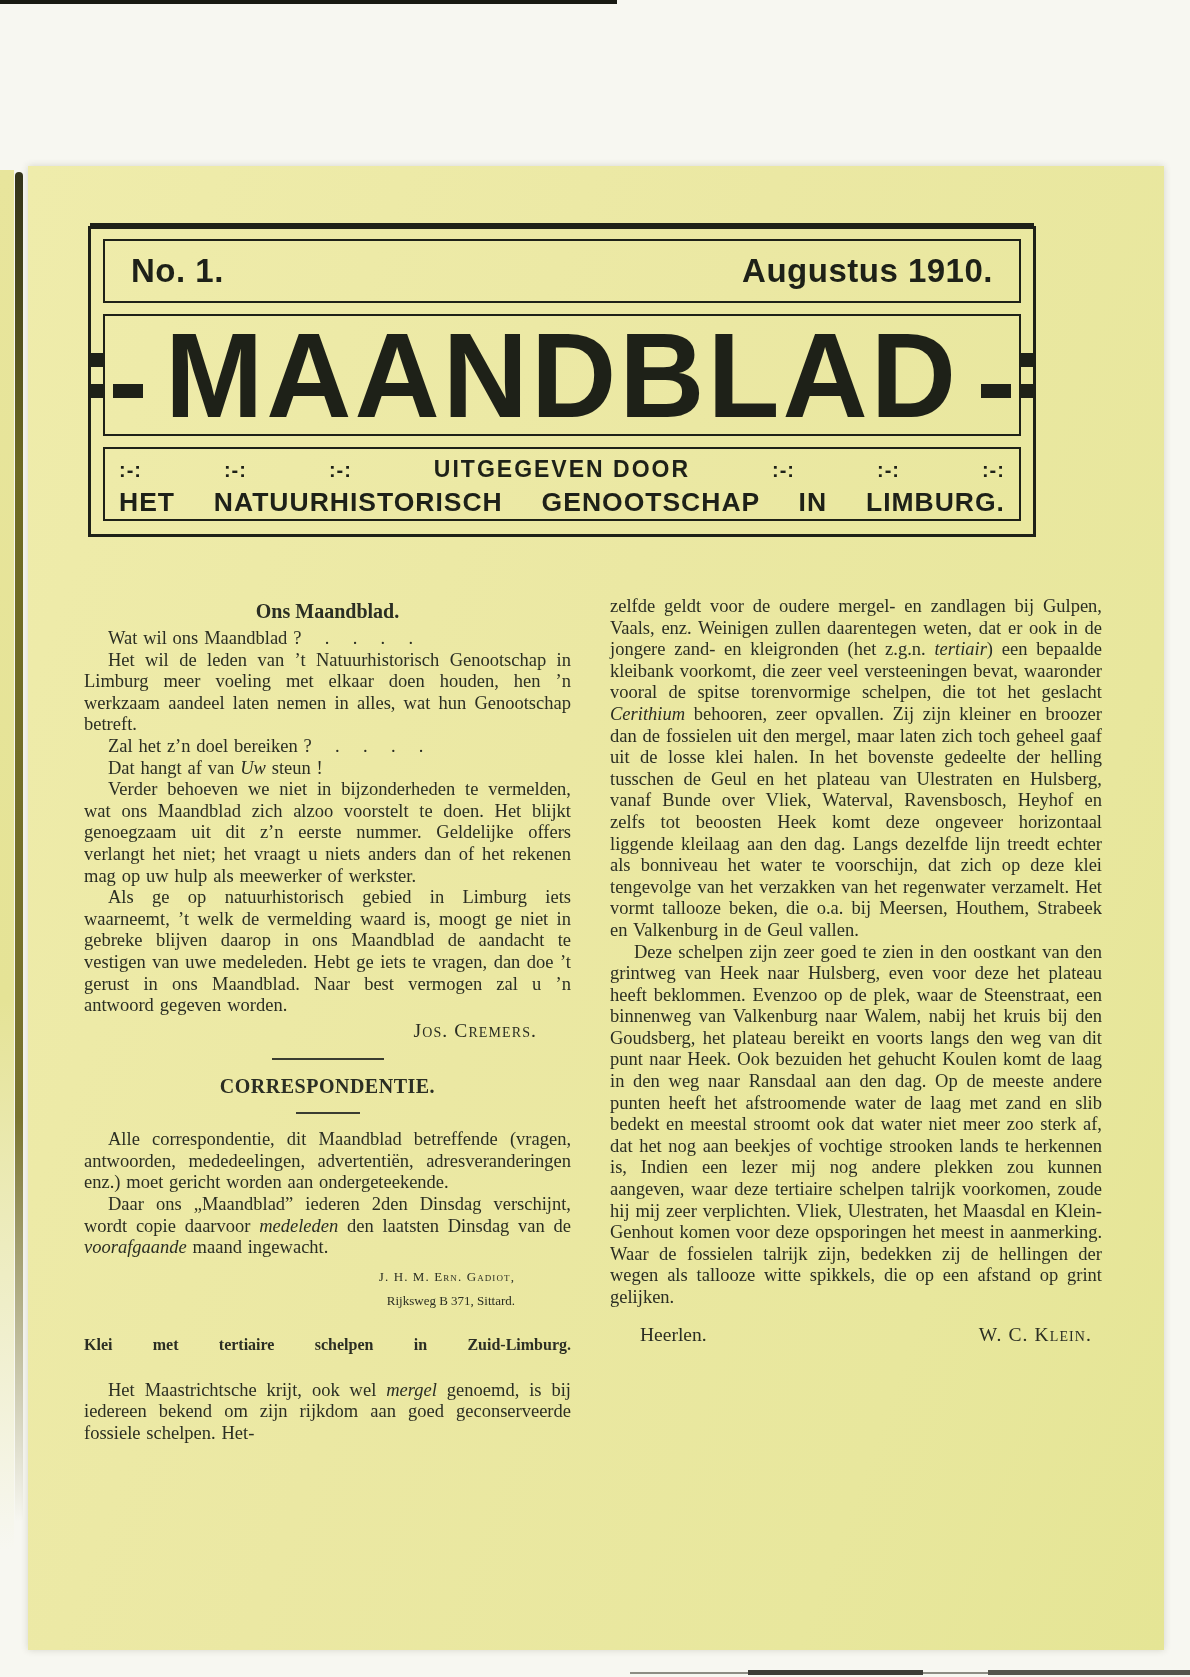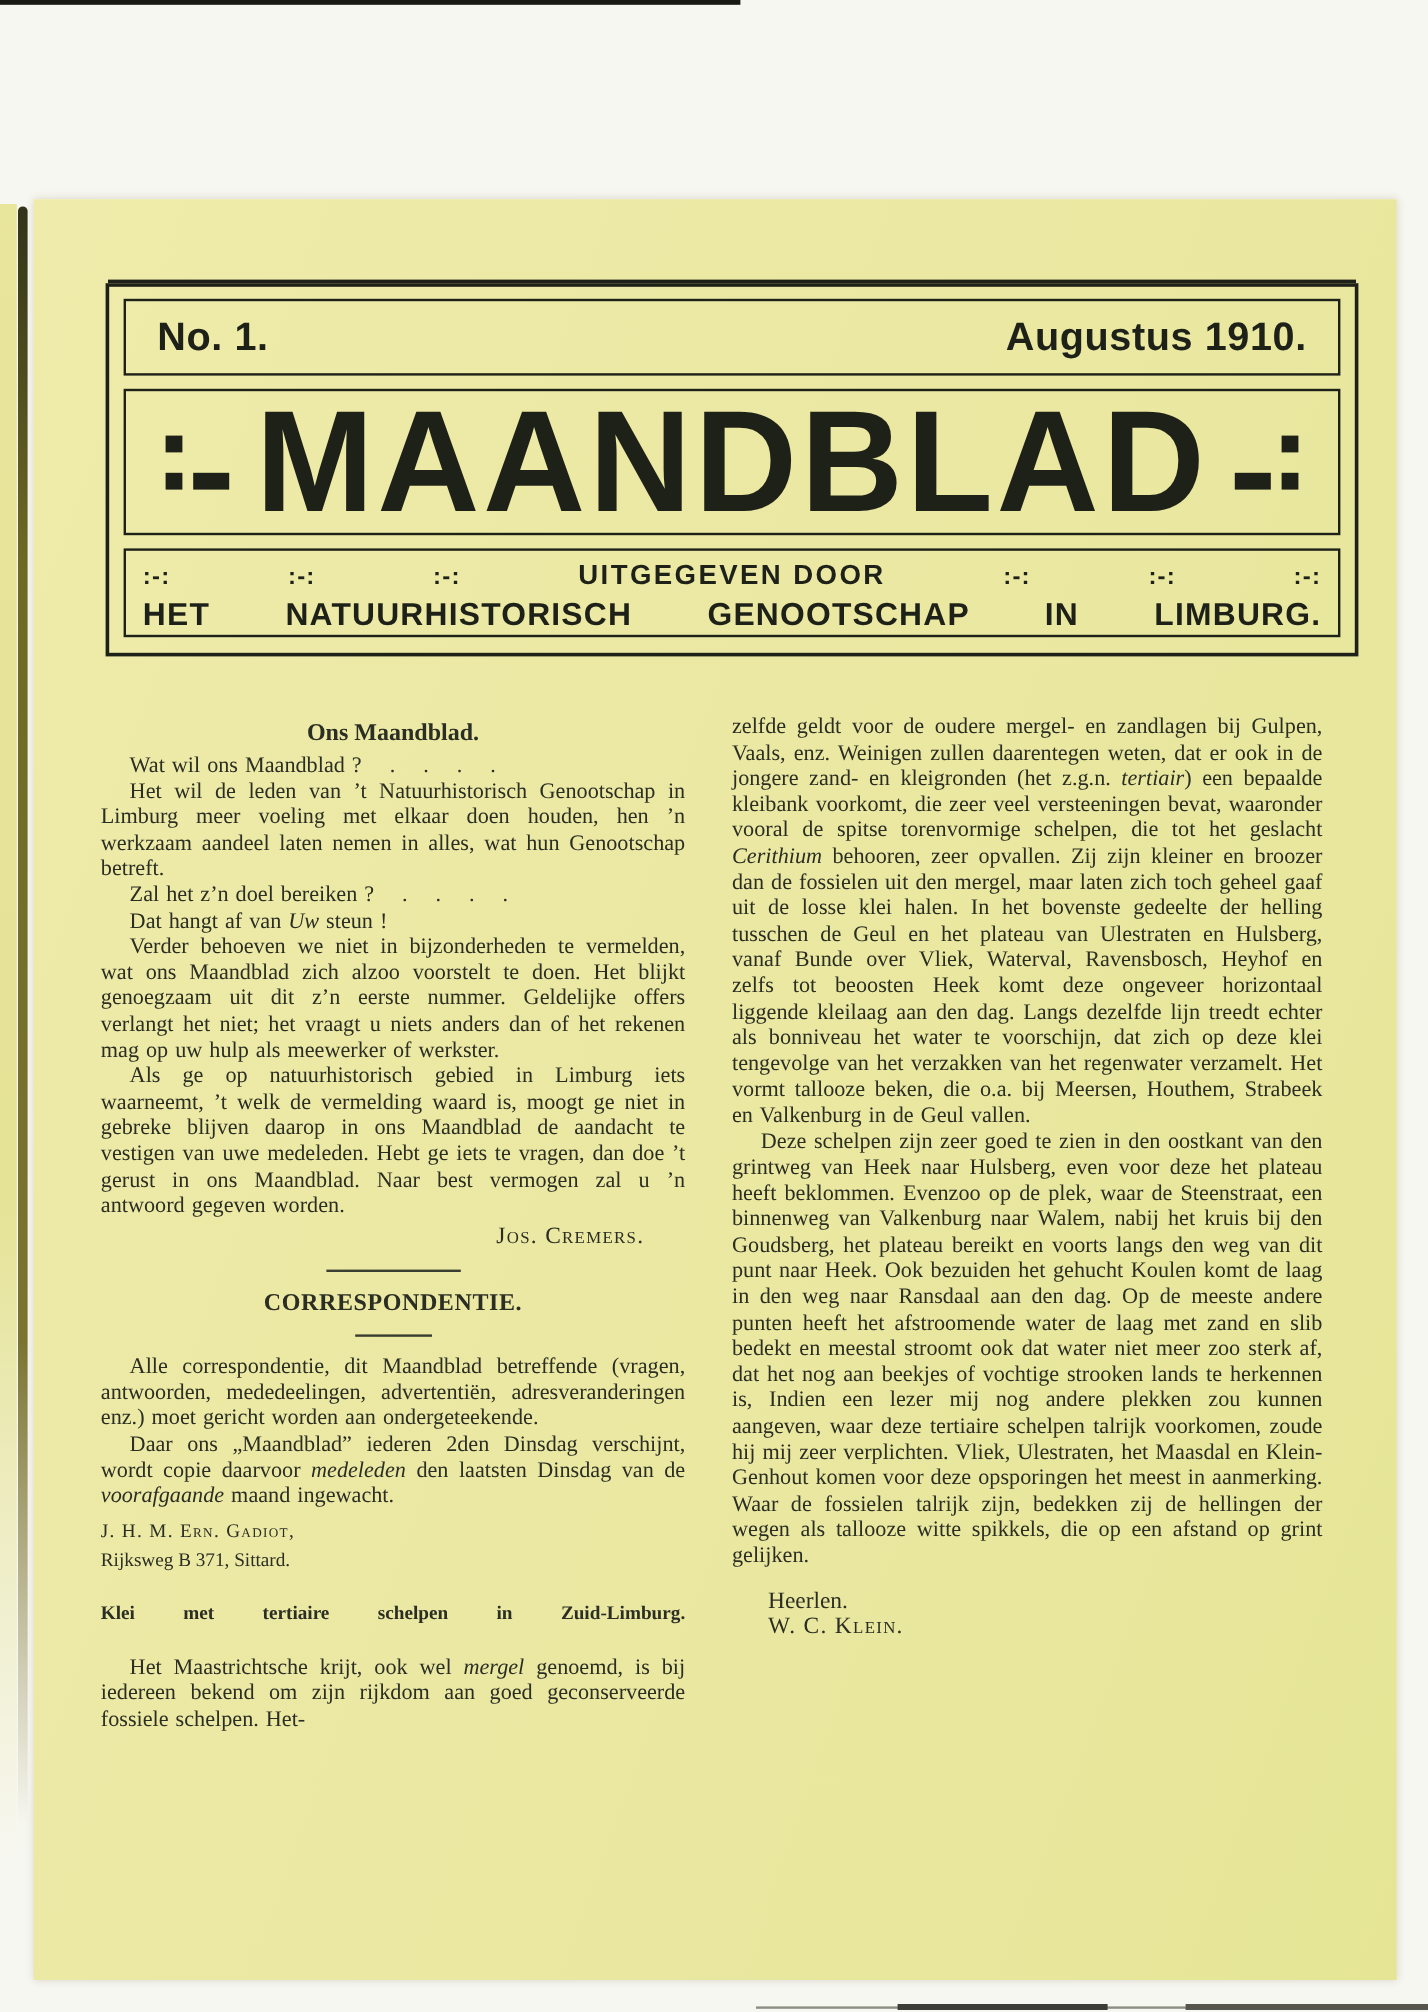--- a/index.html
+++ b/index.html
@@ -25,21 +25,21 @@
   
   .page {
     position: absolute; left: 28px; top: 166px; width: 1136px; height: 1484px;
     background: linear-gradient(110deg, #efecab 0%, #ebe8a3 45%, #e8e79d 78%, #e5e595 100%);
     box-shadow: 0 0 7px rgba(60,60,30,0.18);
     color: #2b2e23;
   }
 
   
   .mast-outer {
-    position: absolute; left: 60px; top: 70px; width: 1044px; height: 311px;
+    position: absolute; left: 60px; top: 60px; width: 948px; height: 311px;
     border: 3px solid #1e2118;
     box-shadow: 0 -5px 0 -2px #1e2118;
     font-family: "Liberation Sans", sans-serif; color: #1e2118;
   }
   .mast-box { border: 2.5px solid #1e2118; margin: 10px 12px 0; }
   .issue-row {
     height: 64px; display: flex; justify-content: space-between; align-items: center;
     padding: 0 26px; font-size: 33px; font-weight: bold; letter-spacing: 0.5px;
   }
   .title-row {
@@ -79,25 +79,25 @@
     text-align: center; font-weight: bold; font-size: 20px; letter-spacing: 0.5px; line-height: 26px; margin: 0;
   }
   .klei-heading {
     font-weight: bold; font-size: 16px; line-height: 26px; margin: 18px 0 0;
     text-align: justify; text-align-last: justify;
   }
   .smallcaps { font-variant: small-caps; letter-spacing: 1.1px; }
   .sig-cremers { text-align: right; padding-right: 34px; font-size: 19.5px; margin-top: 3px; }
   .divider  { width: 112px; height: 2px; background: #3a3d31; margin: 17px auto 13px; }
   .divider2 { width: 64px;  height: 2px; background: #3a3d31; margin: 13px auto 15px; }
-  .sig-gadiot { margin-top: 6px; text-align: left; padding-right: 56px; line-height: 24.5px; font-size: 16px; }
+  .sig-gadiot { margin-top: 6px; text-align: right; padding-right: 56px; line-height: 24.5px; font-size: 13px; }
   .klei-par { margin-top: 22px; }
   .footer-row {
     display: flex; justify-content: space-between; align-items: baseline;
-    margin-top: 15px; padding: 0 10px 0 30px; font-size: 19.5px; flex-direction: column;
+    margin-top: 15px; padding: 0 10px 0 30px; font-size: 19.5px;
   }
 </style>
 </head>
 <body>
 
 <div class="scan">
   <div class="top-line"></div>
   <div class="edge-sliver"></div>
   <div class="edge-line"></div>
   <div class="bottom-thin"></div>

